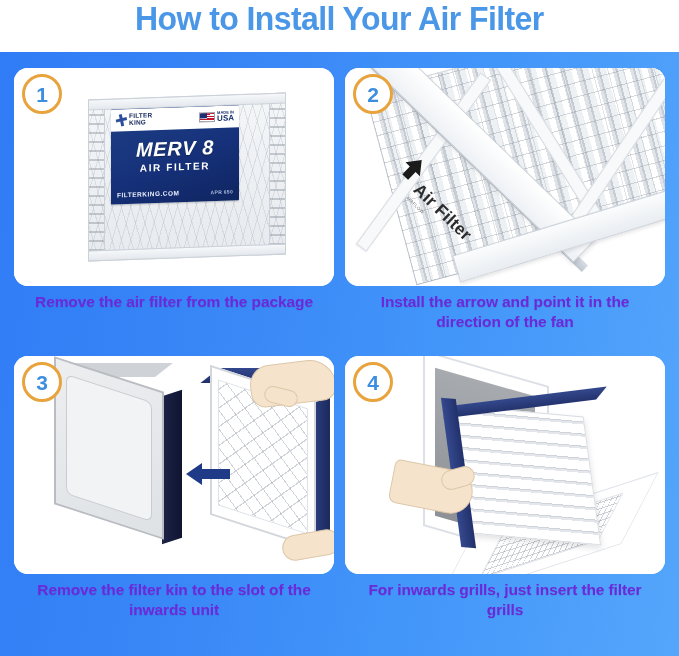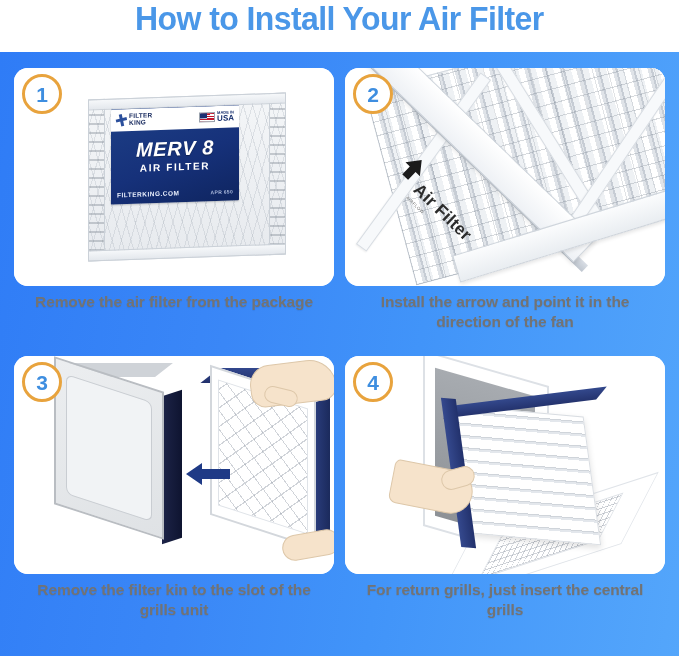--- a/index.html
+++ b/index.html
@@ -54,21 +54,21 @@
     border:3px solid #e8a33d;
     display:flex; align-items:center; justify-content:center;
     font-size:21px; font-weight:bold; color:#3e8ee0;
     z-index:40;
     line-height:1;
   }
 
   .caption {
     position:absolute; left:0; width:100%;
     top:224px;
-    text-align:center; color:#737373;
+    text-align:center; color:#6d28d9;
     font-size:15.5px; font-weight:bold; line-height:1.32;
     letter-spacing:-0.1px;
     text-shadow:0 1px 1px rgba(0,0,0,0.07);
     padding:0 6px;
   }
 
   
   .p1 { position:absolute; inset:0; background:#fff; }
   .p1-filter {
     position:absolute; left:74px; top:28px; width:198px; height:162px;
@@ -414,39 +414,39 @@
           <div class="p3-arrow">
             <svg width="44" height="26" viewBox="0 0 44 26" aria-hidden="true">
               <polygon points="0,13 16,2 16,8 44,8 44,18 16,18 16,24" fill="#1f3a86"></polygon>
             </svg>
           </div>
         </div>
         <div class="badge">3</div>
       </div>
       <div class="caption">
         <div>Remove the filter kin to the slot of the</div>
-        <div>grills unit</div>
+        <div>inwards unit</div>
       </div>
     </div>
 
     <div class="cell">
       <div class="card">
         <div class="p4">
           <div class="p4-wall"></div>
           <div class="p4-cavity"></div>
           <div class="p4-floor"></div>
           <div class="p4-floor-mesh"></div>
           <div class="p4-door-top"></div>
           <div class="p4-door"></div>
           <div class="p4-door-edge"></div>
           <div class="p4-hand hand"></div>
           <div class="p4-hand-f"></div>
         </div>
         <div class="badge">4</div>
       </div>
       <div class="caption">
-        <div>For return grills, just insert the central</div>
+        <div>For inwards grills, just insert the filter</div>
         <div>grills</div>
       </div>
     </div>
 
   </div>
 </div>
 
 </body></html>

